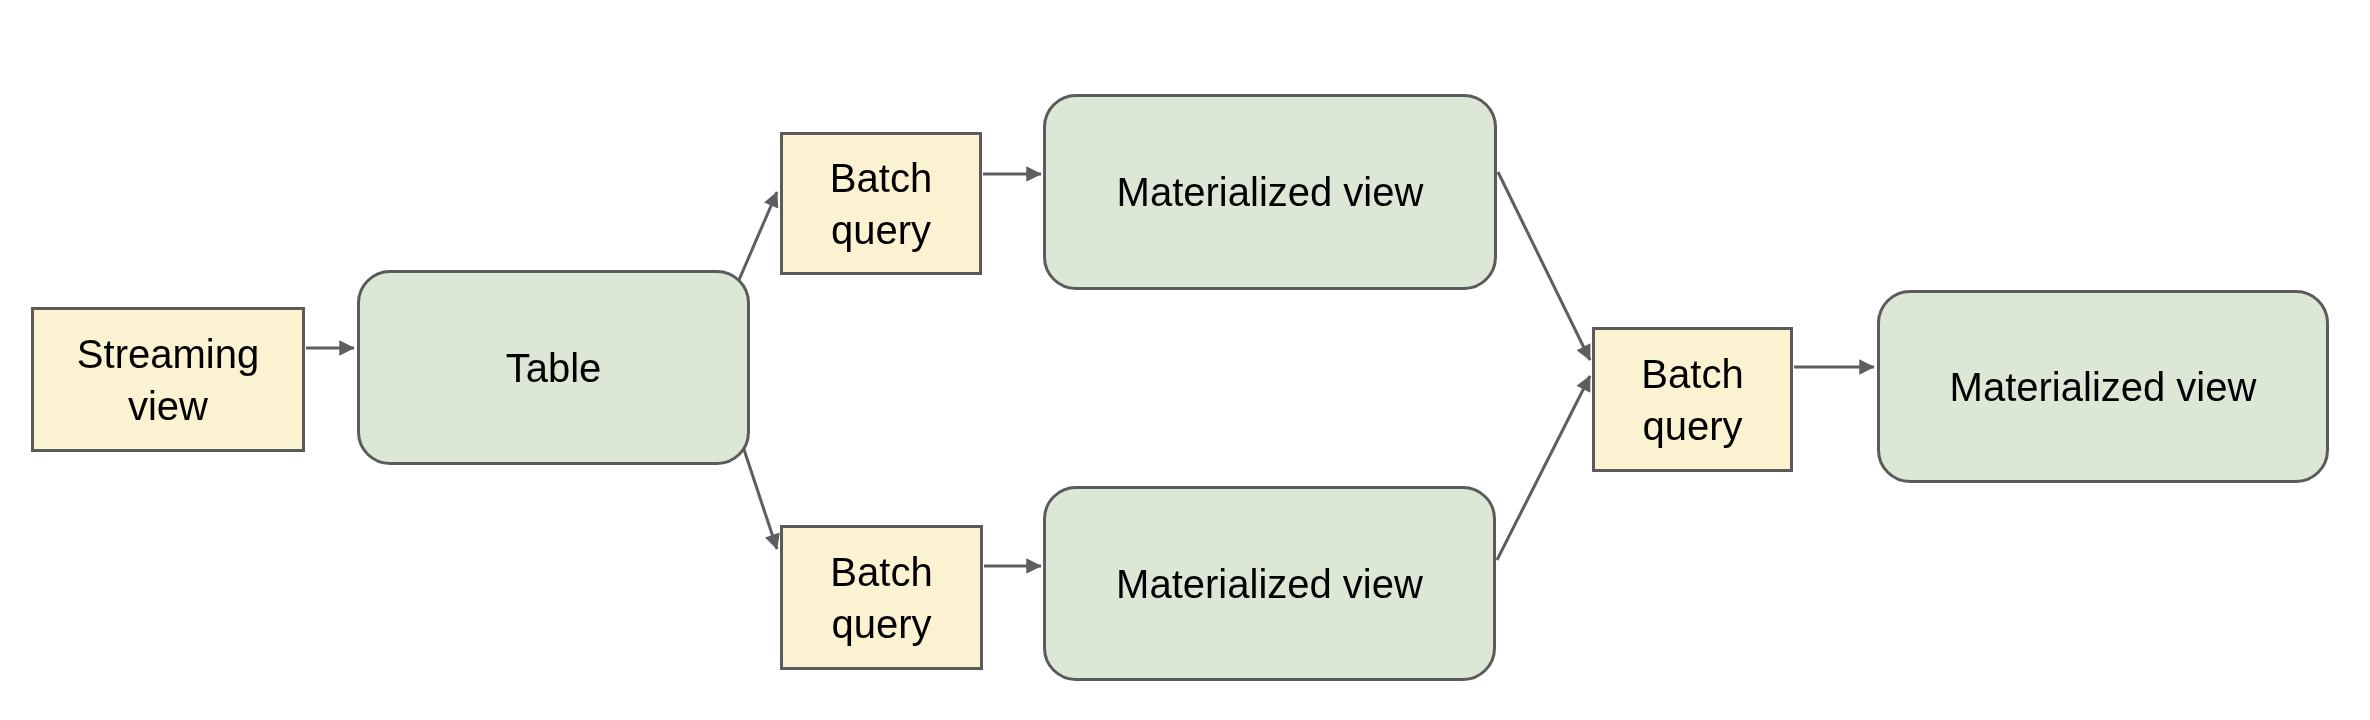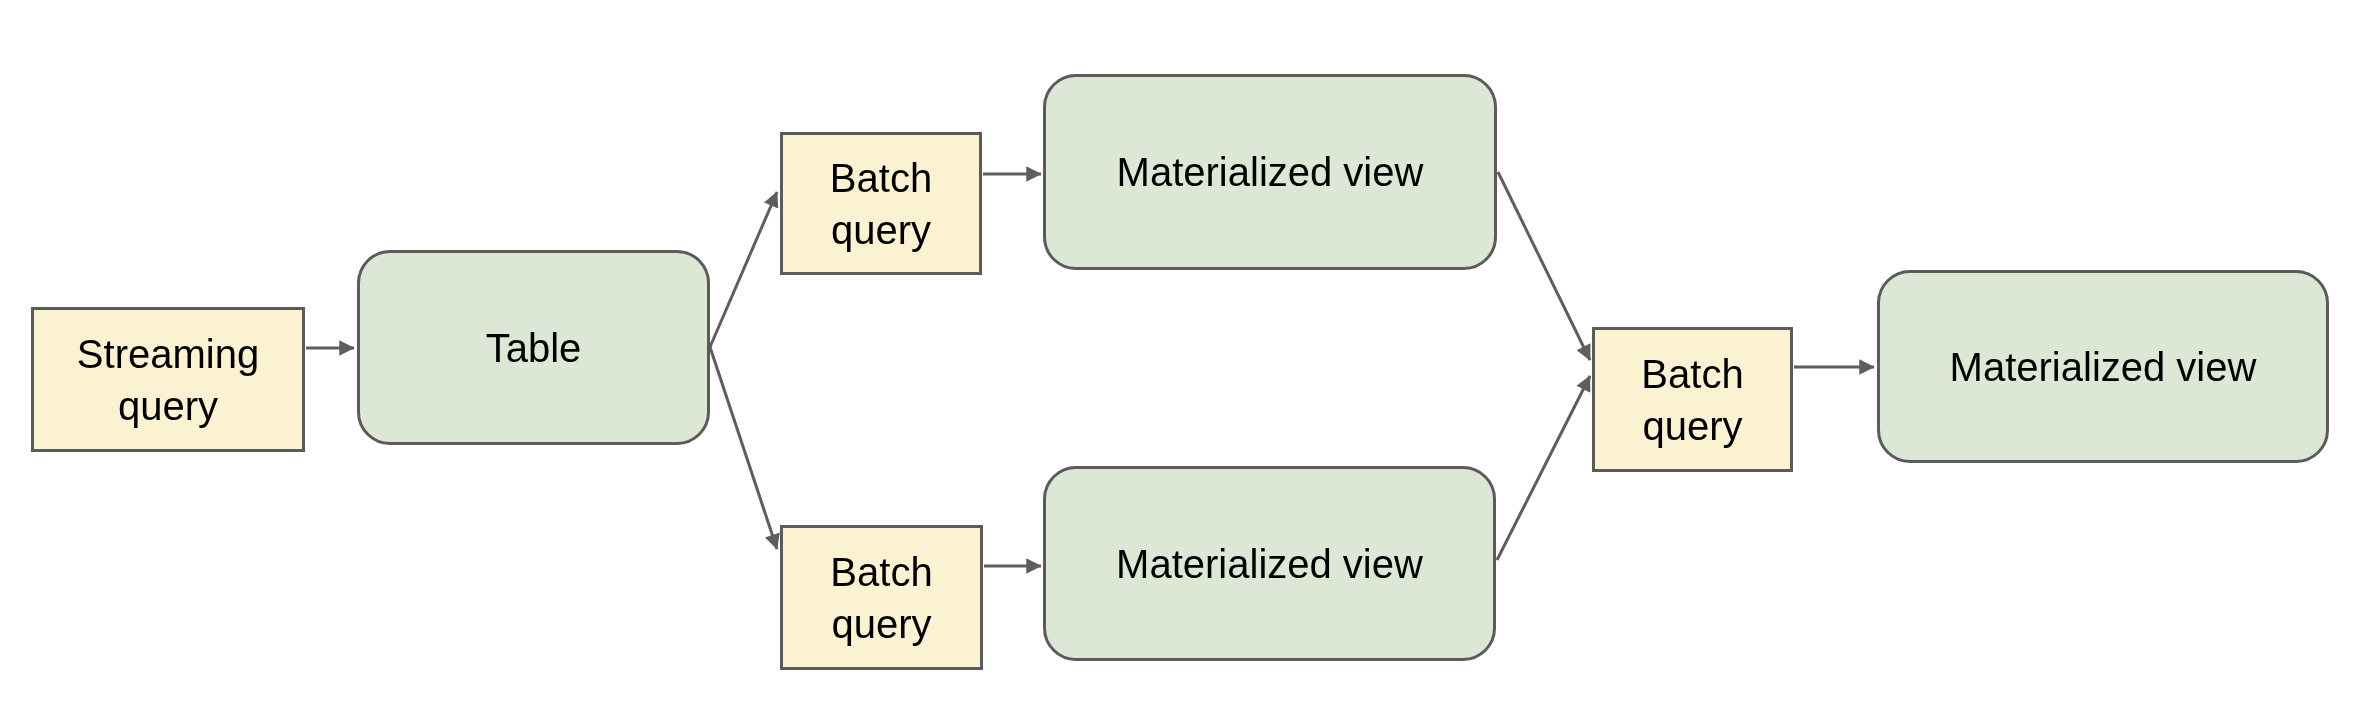--- a/index.html
+++ b/index.html
@@ -33,20 +33,21 @@
     line-height: 52px;
     color: #000000;
     padding: 0 8px;
   }
   .node.process {
     border-radius: 0;
     margin-top: 32px;
   }
   .node.datastore {
     border-radius: 33px;
+    margin-top: 20px;
   }
   .node .label {
     display: inline-block;
   }
 </style>
 </head>
 <body>
 
 <div id="canvas">
   <svg id="edges" xmlns="http://www.w3.org/2000/svg" viewBox="0 0 2370 720">
@@ -59,23 +60,23 @@
       <line x1="710" y1="347" x2="777" y2="192" stroke="#5e5e5e" stroke-width="3" marker-end="url(#arrowhead)"></line>
       <line x1="710" y1="347" x2="777" y2="549" stroke="#5e5e5e" stroke-width="3" marker-end="url(#arrowhead)"></line>
       <line x1="983" y1="174" x2="1041" y2="174" stroke="#5e5e5e" stroke-width="3" marker-end="url(#arrowhead)"></line>
       <line x1="984" y1="566" x2="1041" y2="566" stroke="#5e5e5e" stroke-width="3" marker-end="url(#arrowhead)"></line>
       <line x1="1498" y1="172" x2="1590" y2="360" stroke="#5e5e5e" stroke-width="3" marker-end="url(#arrowhead)"></line>
       <line x1="1497" y1="560" x2="1590" y2="376" stroke="#5e5e5e" stroke-width="3" marker-end="url(#arrowhead)"></line>
       <line x1="1794" y1="367" x2="1874" y2="367" stroke="#5e5e5e" stroke-width="3" marker-end="url(#arrowhead)"></line>
     </svg>
   <div id="nodes">
       <div class="node process" style="left: 31px; top: 275px; width: 274px; height: 145px; background: rgb(251, 242, 209); border: 3px solid rgb(91, 91, 91); color: rgb(0, 0, 0);">
-        <span class="label">Streaming query</span>
+        <span class="label">Streaming view</span>
       </div>
-      <div class="node datastore" style="left: 357px; top: 250px; width: 353px; height: 195px; background: rgb(220, 231, 213); border: 3px solid rgb(91, 91, 91); color: rgb(0, 0, 0);">
+      <div class="node datastore" style="left: 357px; top: 250px; width: 393px; height: 195px; background: rgb(220, 231, 213); border: 3px solid rgb(91, 91, 91); color: rgb(0, 0, 0);">
         <span class="label">Table</span>
       </div>
       <div class="node process" style="left: 780px; top: 100px; width: 202px; height: 143px; background: rgb(251, 242, 209); border: 3px solid rgb(91, 91, 91); color: rgb(0, 0, 0);">
         <span class="label">Batch query</span>
       </div>
       <div class="node datastore" style="left: 1043px; top: 74px; width: 454px; height: 196px; background: rgb(220, 231, 213); border: 3px solid rgb(91, 91, 91); color: rgb(0, 0, 0);">
         <span class="label">Materialized view</span>
       </div>
       <div class="node process" style="left: 780px; top: 493px; width: 203px; height: 145px; background: rgb(251, 242, 209); border: 3px solid rgb(91, 91, 91); color: rgb(0, 0, 0);">
         <span class="label">Batch query</span>

